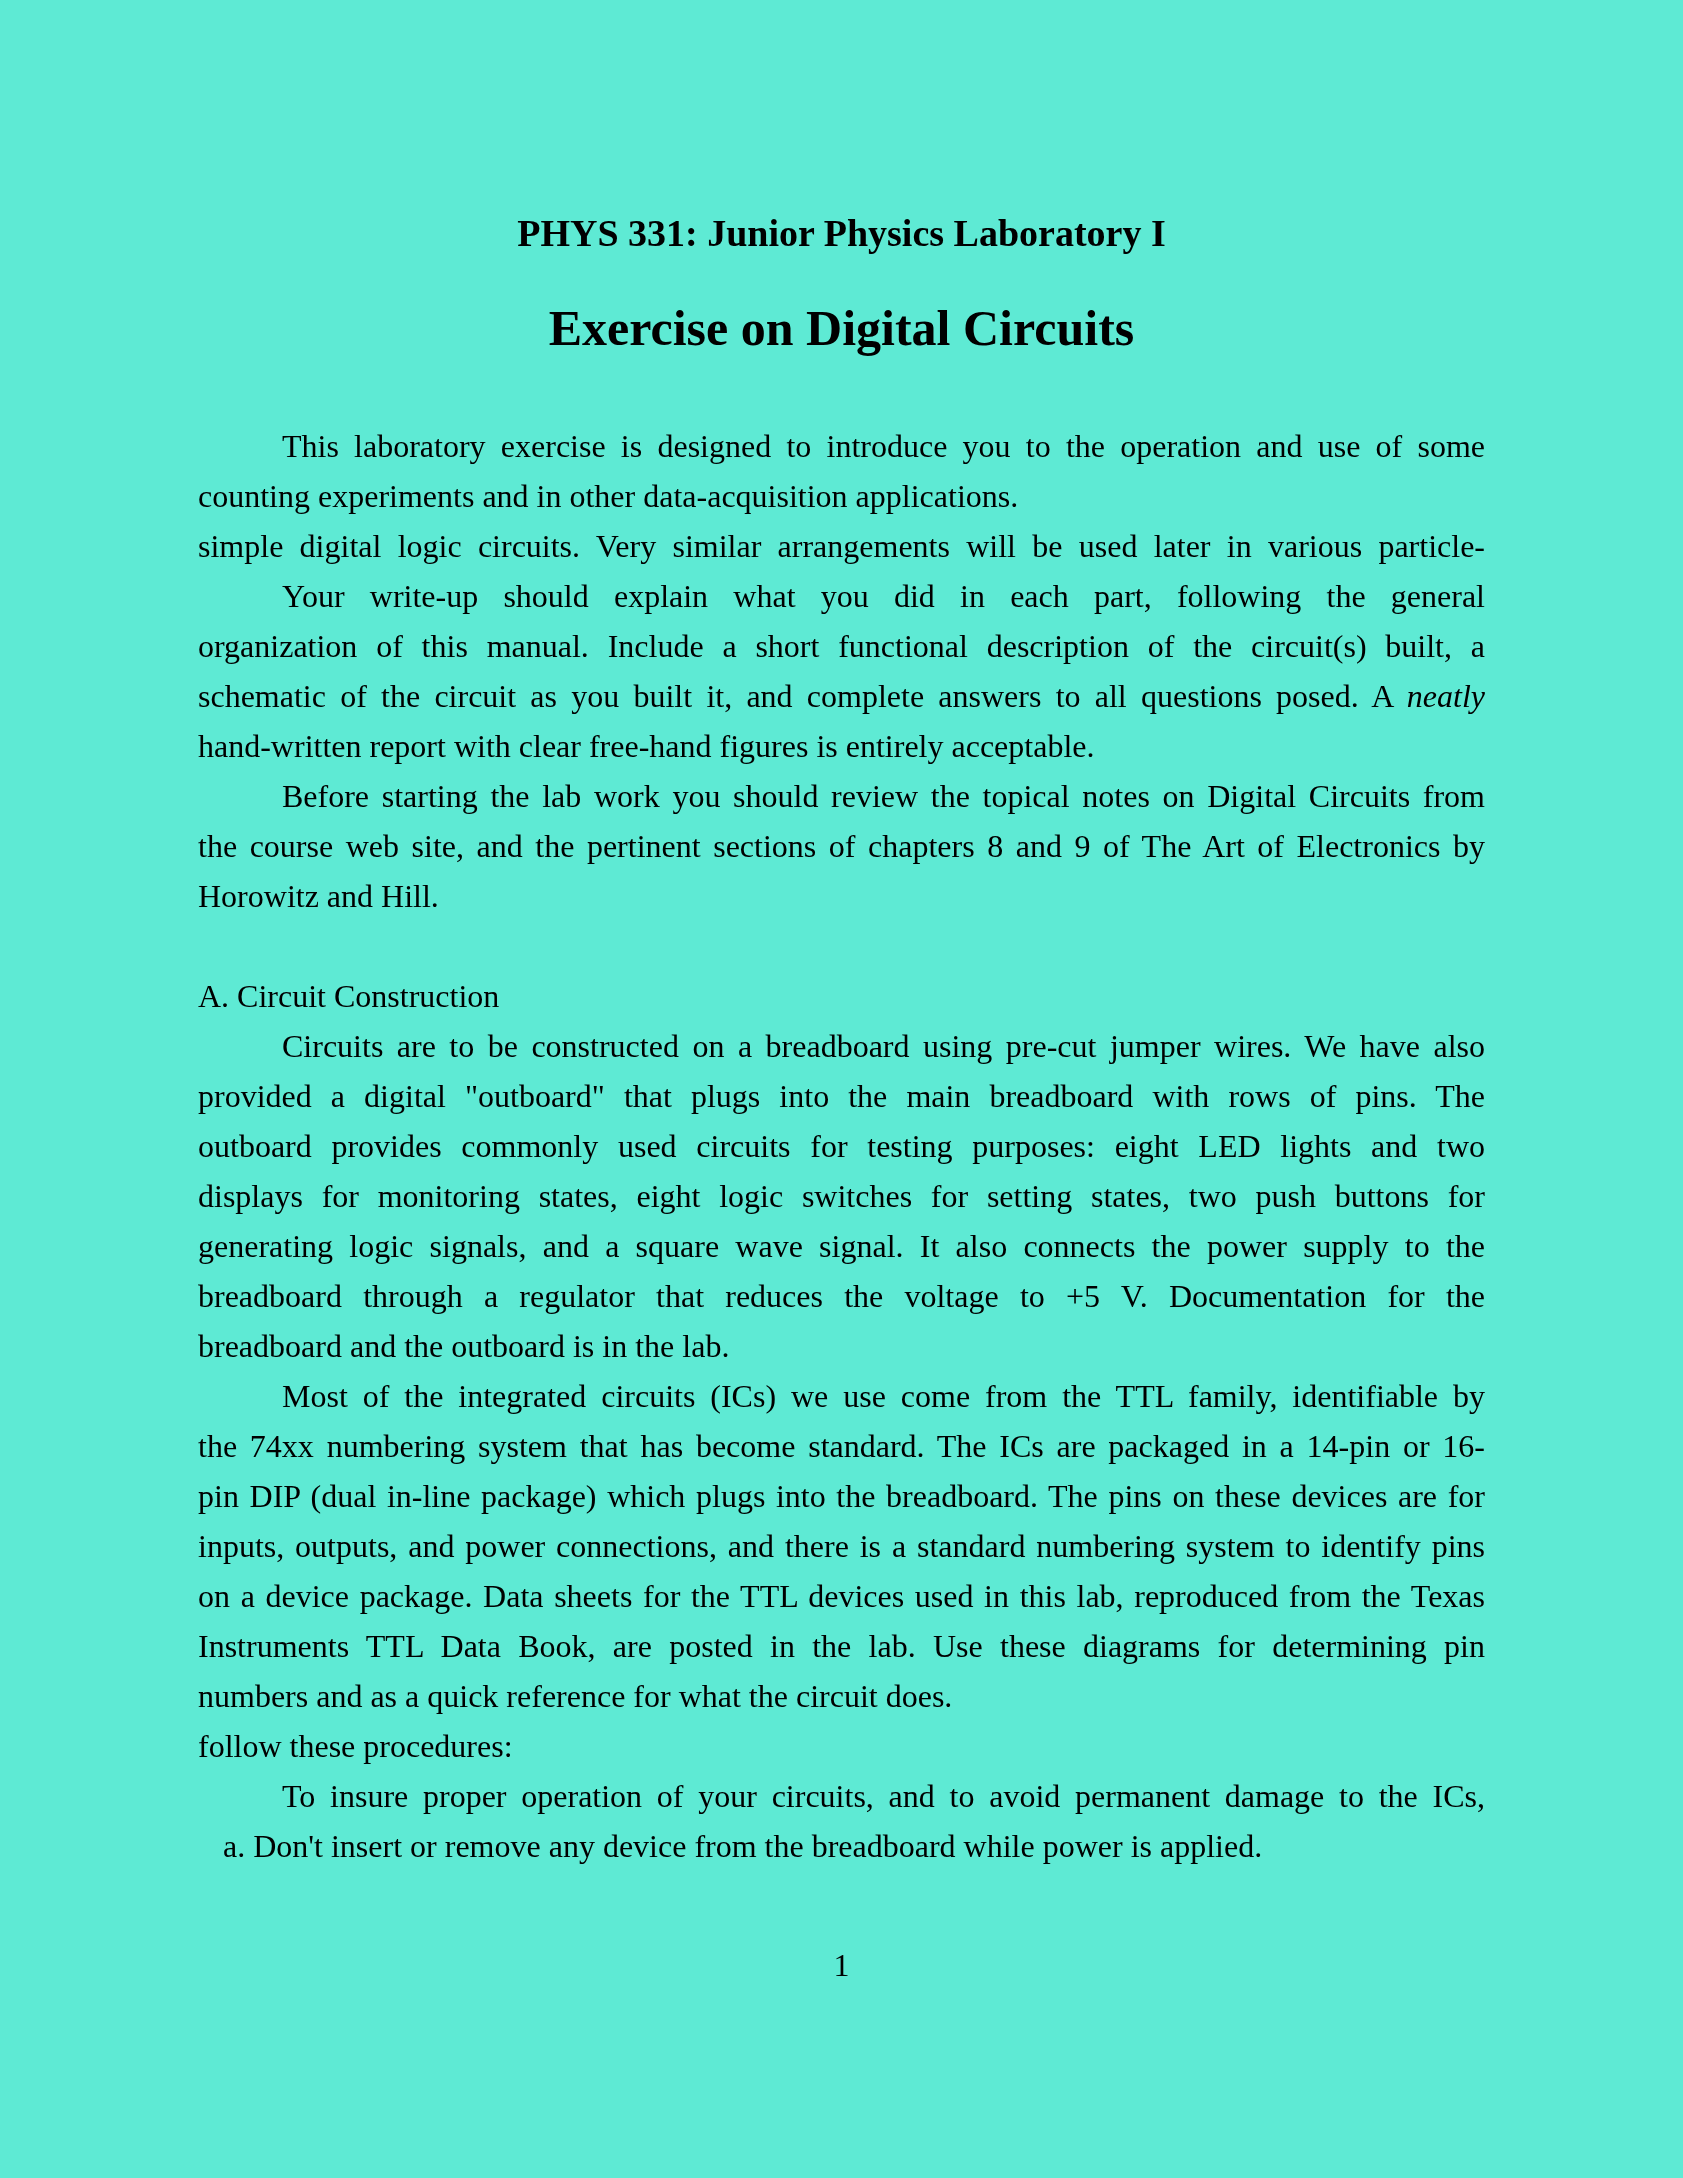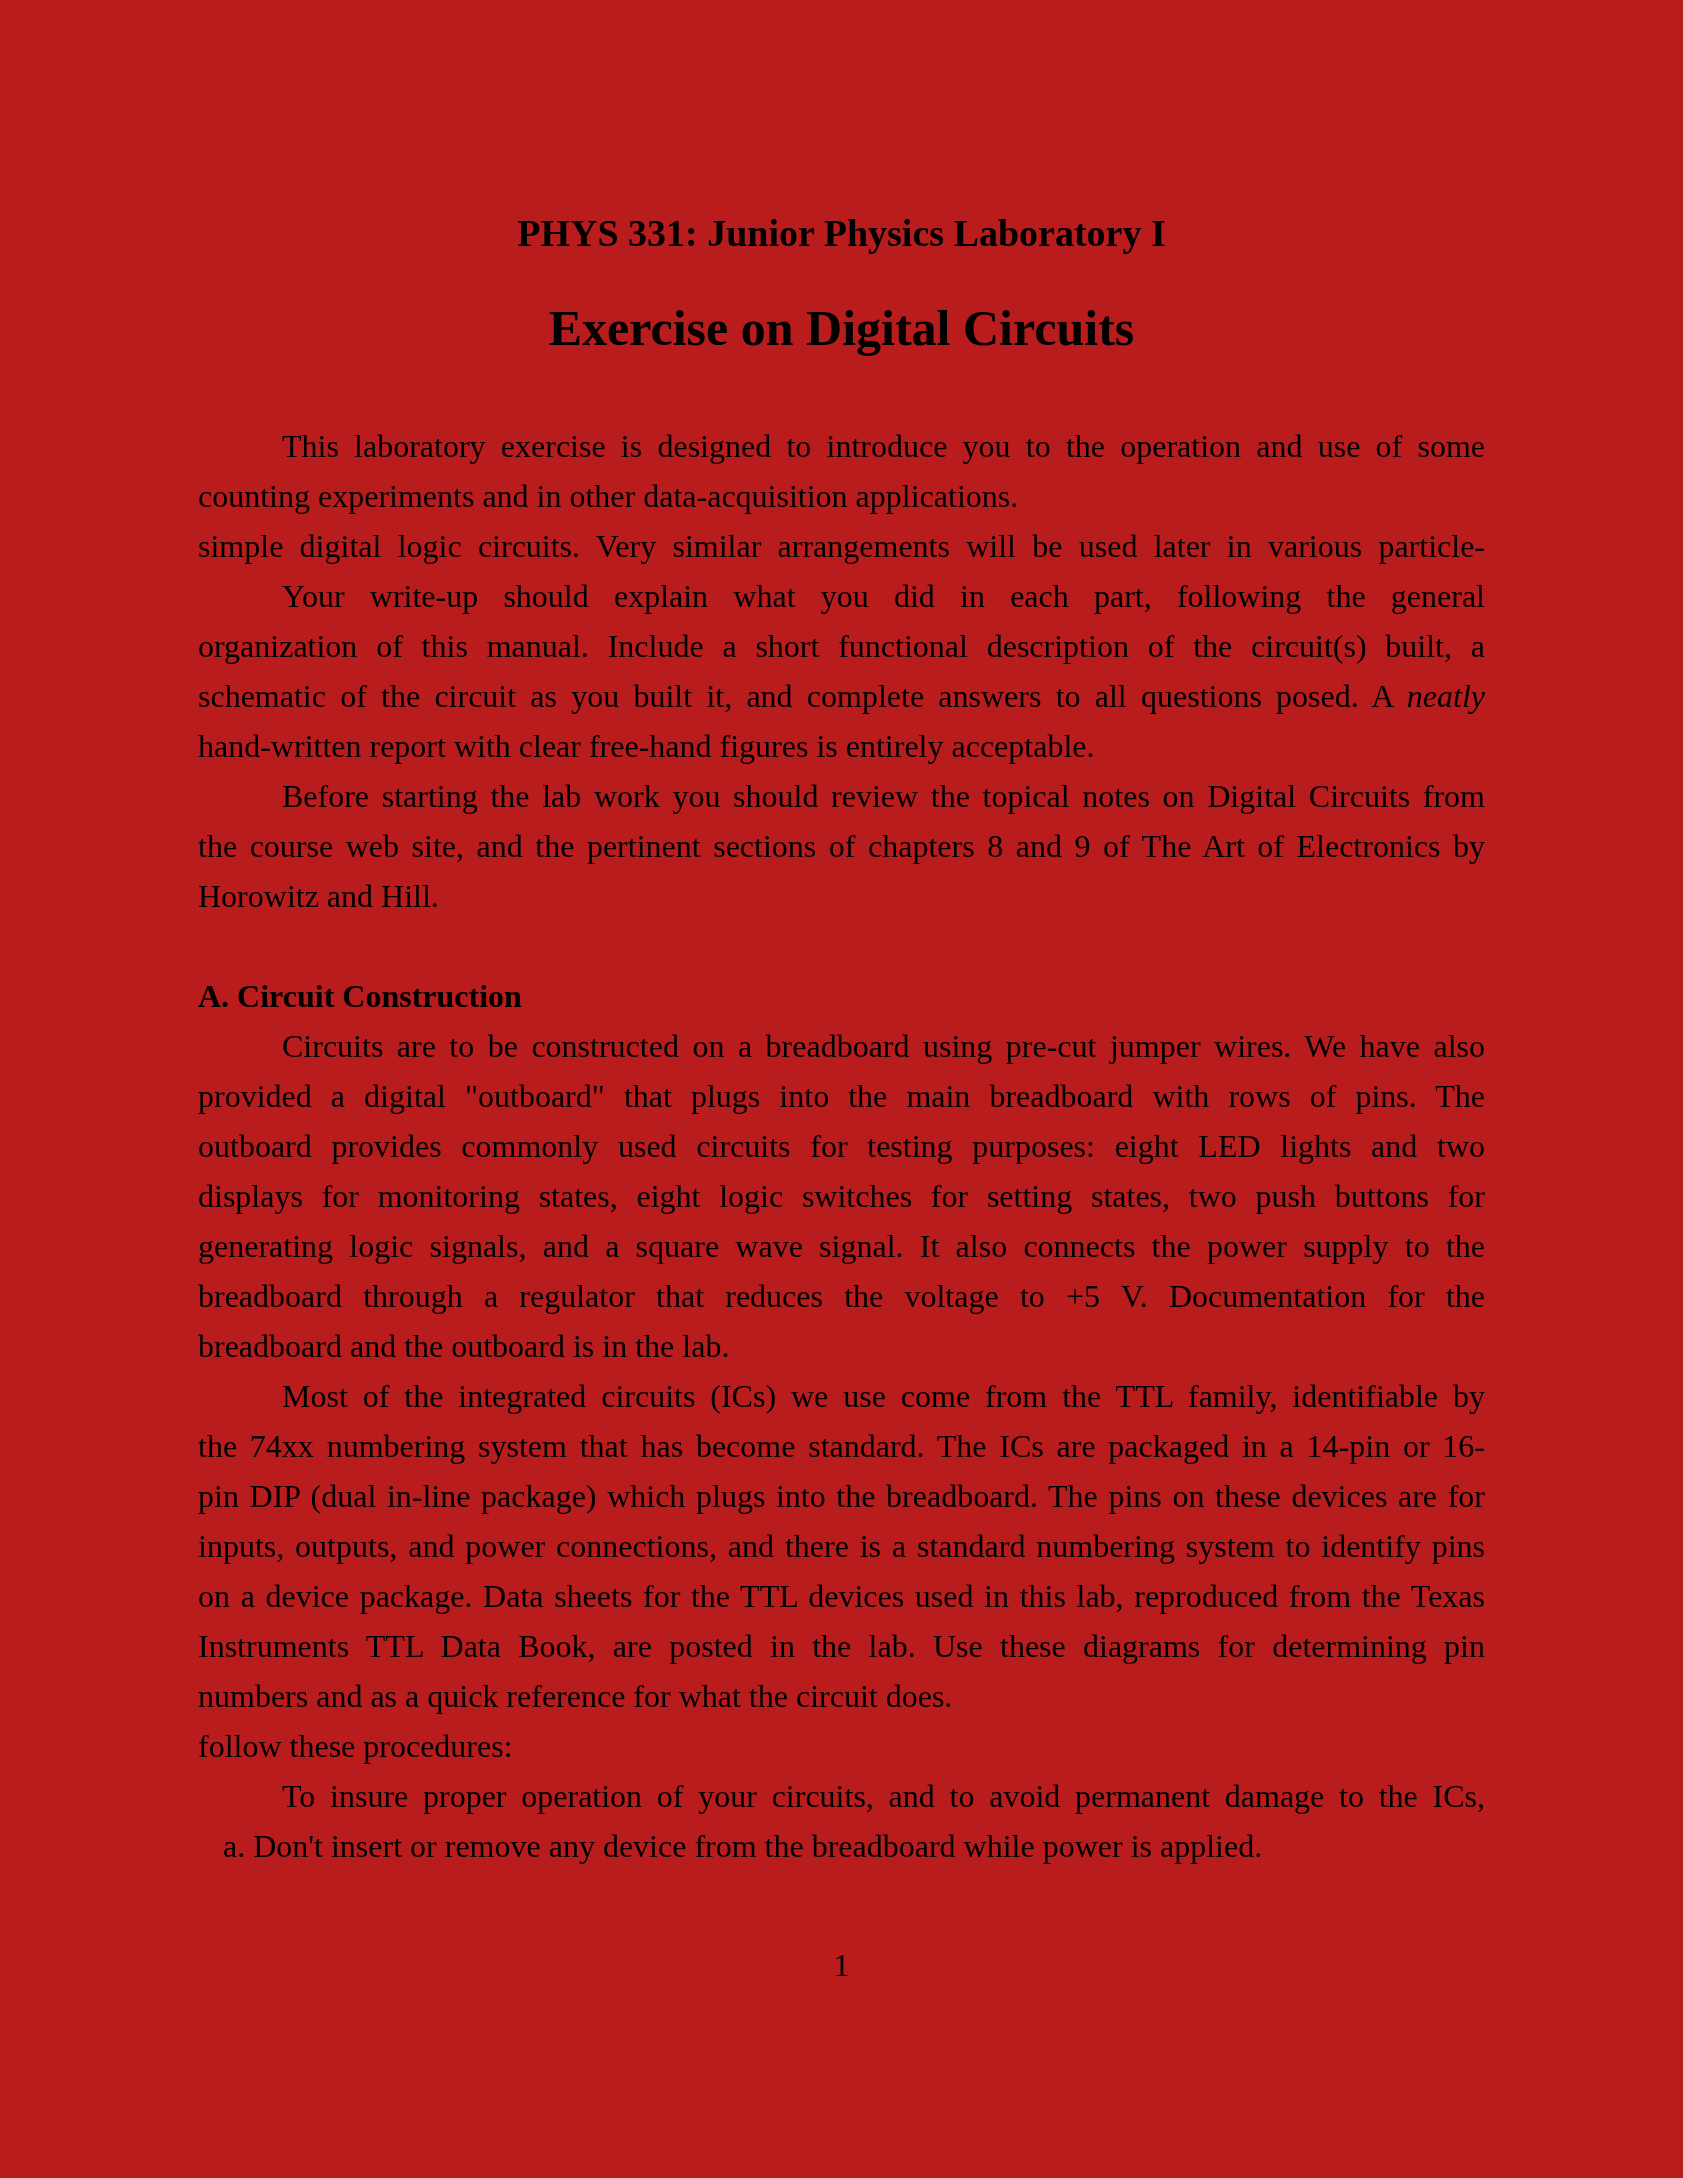--- a/index.html
+++ b/index.html
@@ -4,21 +4,21 @@
 <style>
   html, body {
     margin: 0;
     padding: 0;
     background: #ffffff;
   }
   .page {
     position: relative;
     width: 1683px;
     height: 2178px;
-    background: #b91c1c;
+    background: #5eead4;
     color: #000000;
     font-family: "Liberation Serif", "DejaVu Serif", serif;
     font-size: 32px;
     line-height: 50px;
     box-sizing: border-box;
     padding-top: 208px;
     overflow: hidden;
   }
   .course-title {
     text-align: center;
@@ -44,21 +44,21 @@
   .line.first {
     padding-left: 84px;
   }
   .it {
     font-style: italic;
   }
   .spacer-line {
     height: 50px;
   }
   .section-heading {
-    font-weight: bold;
+    font-weight: normal;
     line-height: 50px;
   }
   .list-item .line,
   .list-item .line.first {
     padding-left: 25px;
   }
   .list-item .line + .line {
     padding-left: 64px;
   }
   .list-item .line.just {

